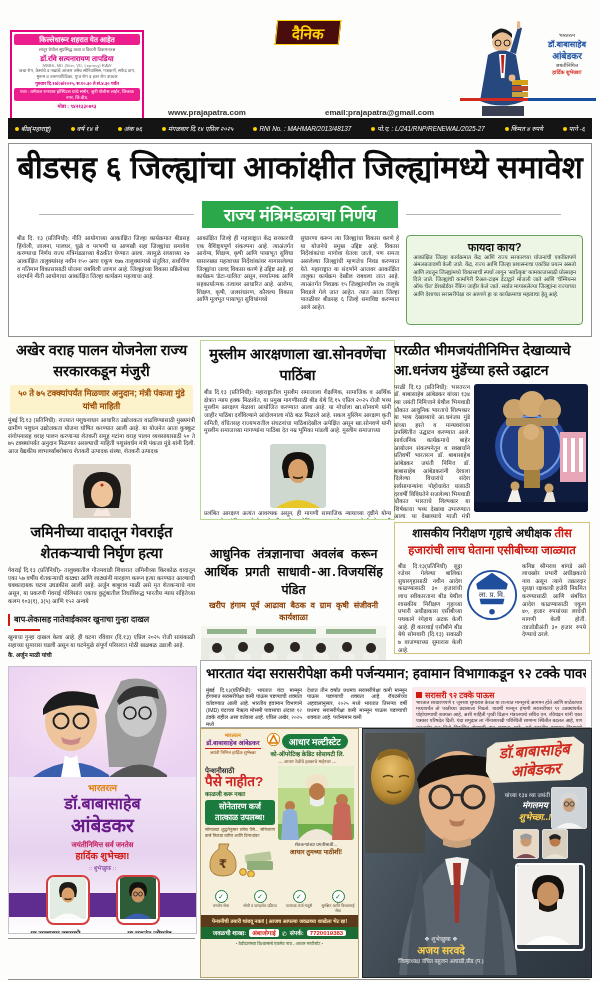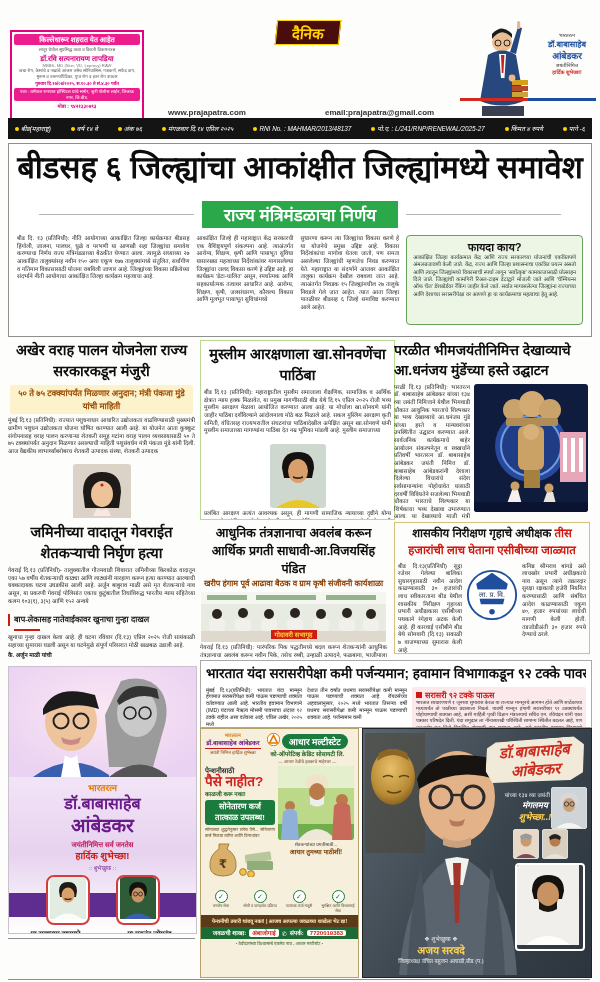--- a/index.html
+++ b/index.html
@@ -291,21 +291,21 @@
       <div class="tiny j colf">गेवराई दि.१३ (प्रतिनिधी)- तालुक्यातील गौतमवाडी शिवारात जमिनीच्या किरकोळ वादातून एका ५७ वर्षीय शेतकऱ्याची काठ्या आणि लाठ्यांनी मारहाण करून हत्या करण्यात आल्याची धक्कादायक घटना उघडकीस आली आहे. अर्जुन बाबुराव माळी असे मृत शेतकऱ्याचे नाव असून, या प्रकरणी गेवराई पोलिसांत एकाच कुटुंबातील तिघांविरुद्ध भारतीय न्याय संहितेच्या कलम १०३(१), ३(५) आणि १५२ अन्वये</div>
       <div class="colf">
         <div class="pull">बाप-लेकासह नातेवाईकावर खुनाचा गुन्हा दाखल</div>
         <div class="pull-rule"></div>
         <div class="tiny j">खुनाचा गुन्हा दाखल केला आहे. ही घटना रविवार (दि.१३) एप्रिल २०२५ रोजी सायंकाळी सहाच्या सुमारास घडली असून या घटनेमुळे संपूर्ण परिसरात मोठी खळबळ उडाली आहे.</div>
         <div class="tiny bold" style="margin-top:2px;">कै. अर्जुन माळी यांची</div>
       </div>
     </div>
   </div>
 
-  <div class="abs" style="left:200px;top:524px;width:187px;height:134px;overflow:hidden;">
+  <div class="abs" style="left:200px;top:546px;width:187px;height:134px;overflow:hidden;font-family:Liberation Mono, monospace;">
     <div class="hl13">आधुनिक तंत्रज्ञानाचा अवलंब करून आर्थिक प्रगती साधावी-आ.विजयसिंह पंडित</div>
     <div class="subbrown">खरीप हंगाम पूर्व आढावा बैठक व ग्राम कृषी संजीवनी कार्यशाळा</div>
     <div style="position:relative;width:185px;height:50px;margin:2px auto;">
       <svg width="185" height="50" viewBox="0 0 185 50" style="display:block;border-radius:2px;">
         <rect width="185" height="50" fill="#e7ebe2"></rect>
         <rect x="0" y="0" width="185" height="12" fill="#f4f6ef"></rect>
         <rect x="6" y="3" width="40" height="5" fill="#3f7d3a" opacity=".55"></rect>
         <rect x="55" y="3" width="60" height="5" fill="#3f7d3a" opacity=".55"></rect>
         <rect x="125" y="3" width="50" height="5" fill="#3f7d3a" opacity=".55"></rect>
         <g fill="#2b2420">

